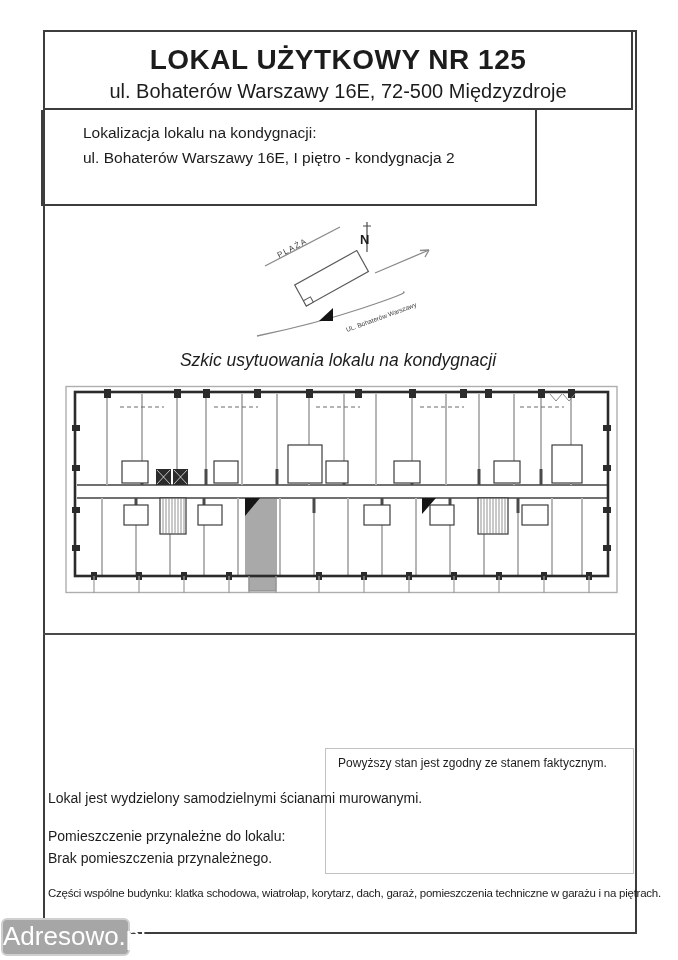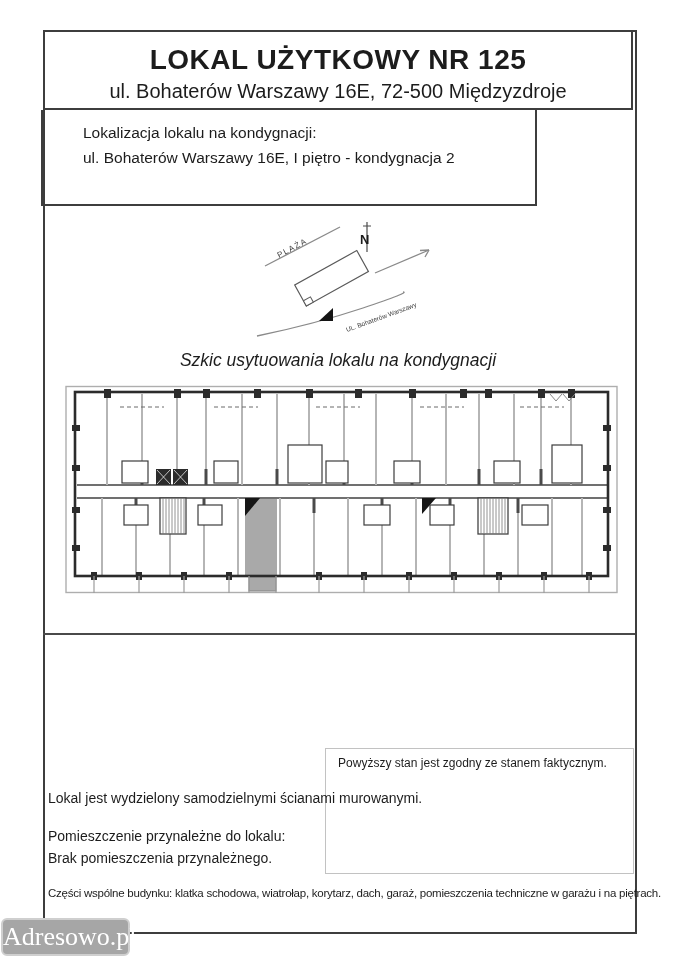--- a/index.html
+++ b/index.html
@@ -13,21 +13,21 @@
   #sketch-caption{left:45px;top:350px;width:586px;text-align:center;font-size:17.5px;font-style:italic;}
   #sitemap{left:245px;top:220px;width:215px;height:128px;}
   #floorplan{left:64px;top:385px;width:556px;height:212px;}
   #divider-mid{left:43px;top:633px;width:592px;height:0;border-top:2px solid #4a4a4a;}
   #compliance-box{left:325px;top:748px;width:309px;height:126px;border:1.5px solid #c2c2c2;box-sizing:border-box;text-align:center;padding:7px 14px 0 0;font-size:12px;}
   .stmt{font-size:14px;white-space:nowrap;}
   #stmt-walls{left:48px;top:790px;}
   #stmt-ancillary-title{left:48px;top:828px;}
   #stmt-ancillary-value{left:48px;top:850px;}
   #stmt-common{left:48px;top:887px;font-size:11.5px;letter-spacing:-0.25px;}
-  #watermark{left:1px;top:918px;width:129px;height:38px;background:#a6a6a6;border:2px solid #cfcfcf;border-radius:6px;box-sizing:border-box;color:#fff;font-size:26px;text-align:center;line-height:33px;font-family:Liberation Serif, serif;}
+  #watermark{left:1px;top:918px;width:129px;height:38px;background:#a6a6a6;border:2px solid #cfcfcf;border-radius:6px;box-sizing:border-box;color:#fff;font-size:26px;text-align:center;line-height:33px;}
   svg text{font-family:"Liberation Sans",sans-serif;}
 </style>
 </head>
 <body>
 
 <div id="page-frame" class="abs"></div>
 
 <div id="header" class="abs">
   <div class="doc-title">LOKAL UŻYTKOWY NR 125</div>
   <div class="doc-subtitle">ul. Bohaterów Warszawy 16E, 72-500 Międzyzdroje</div>

